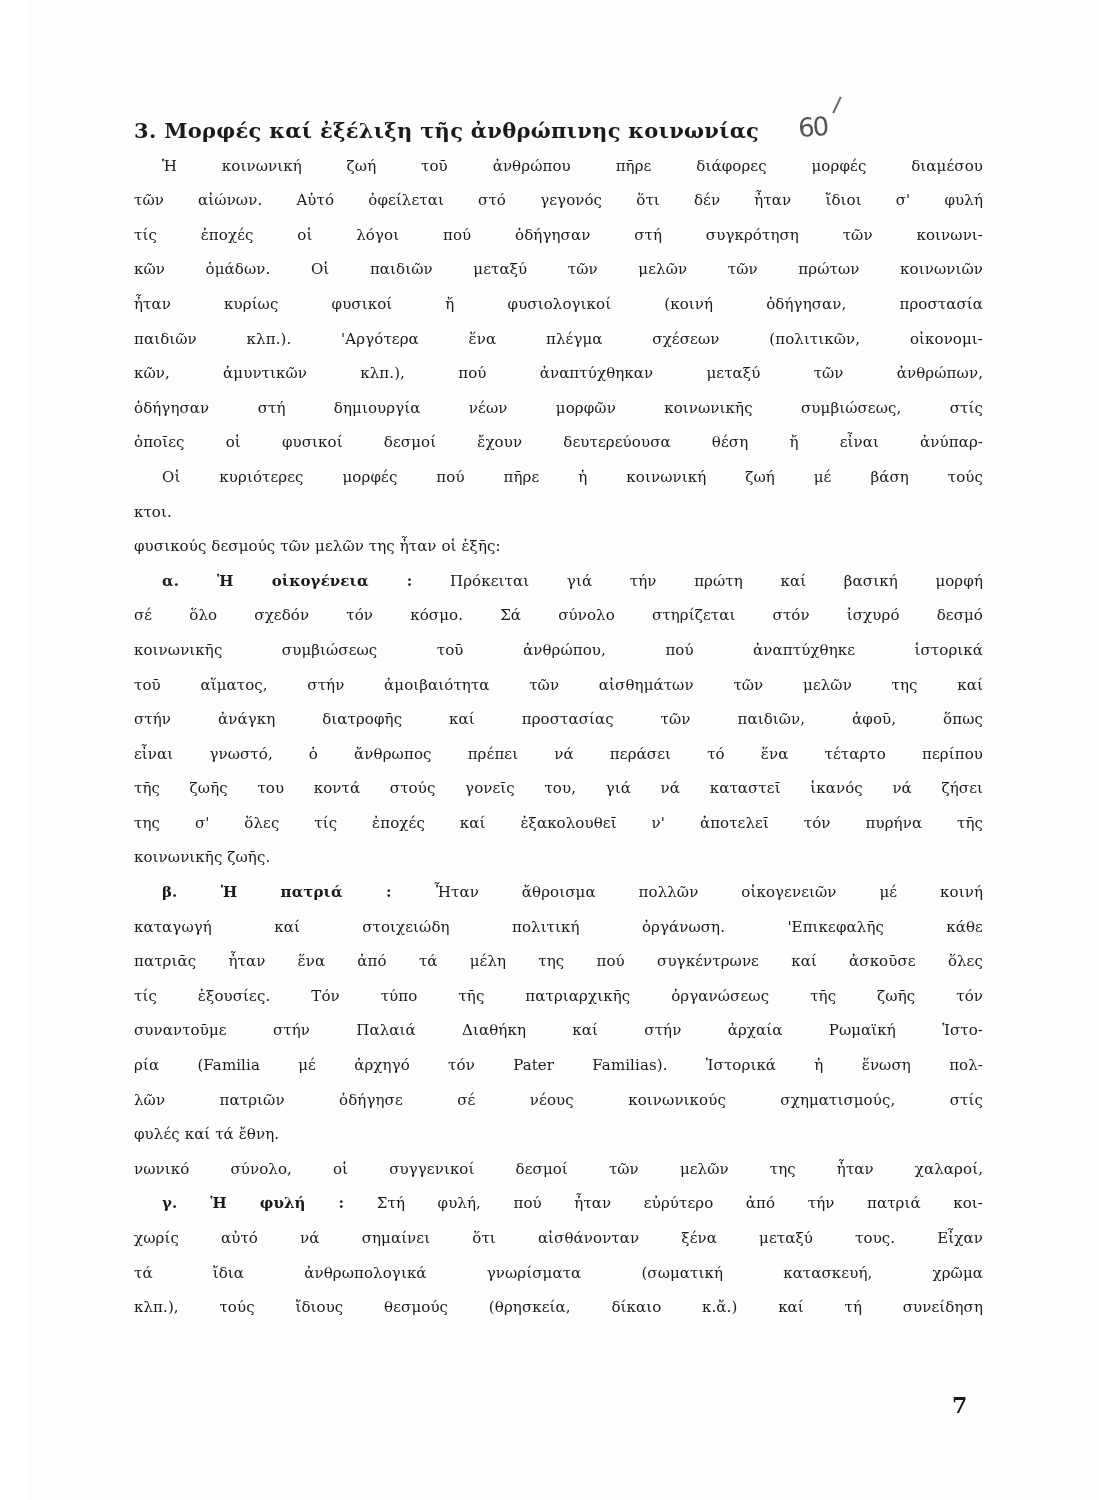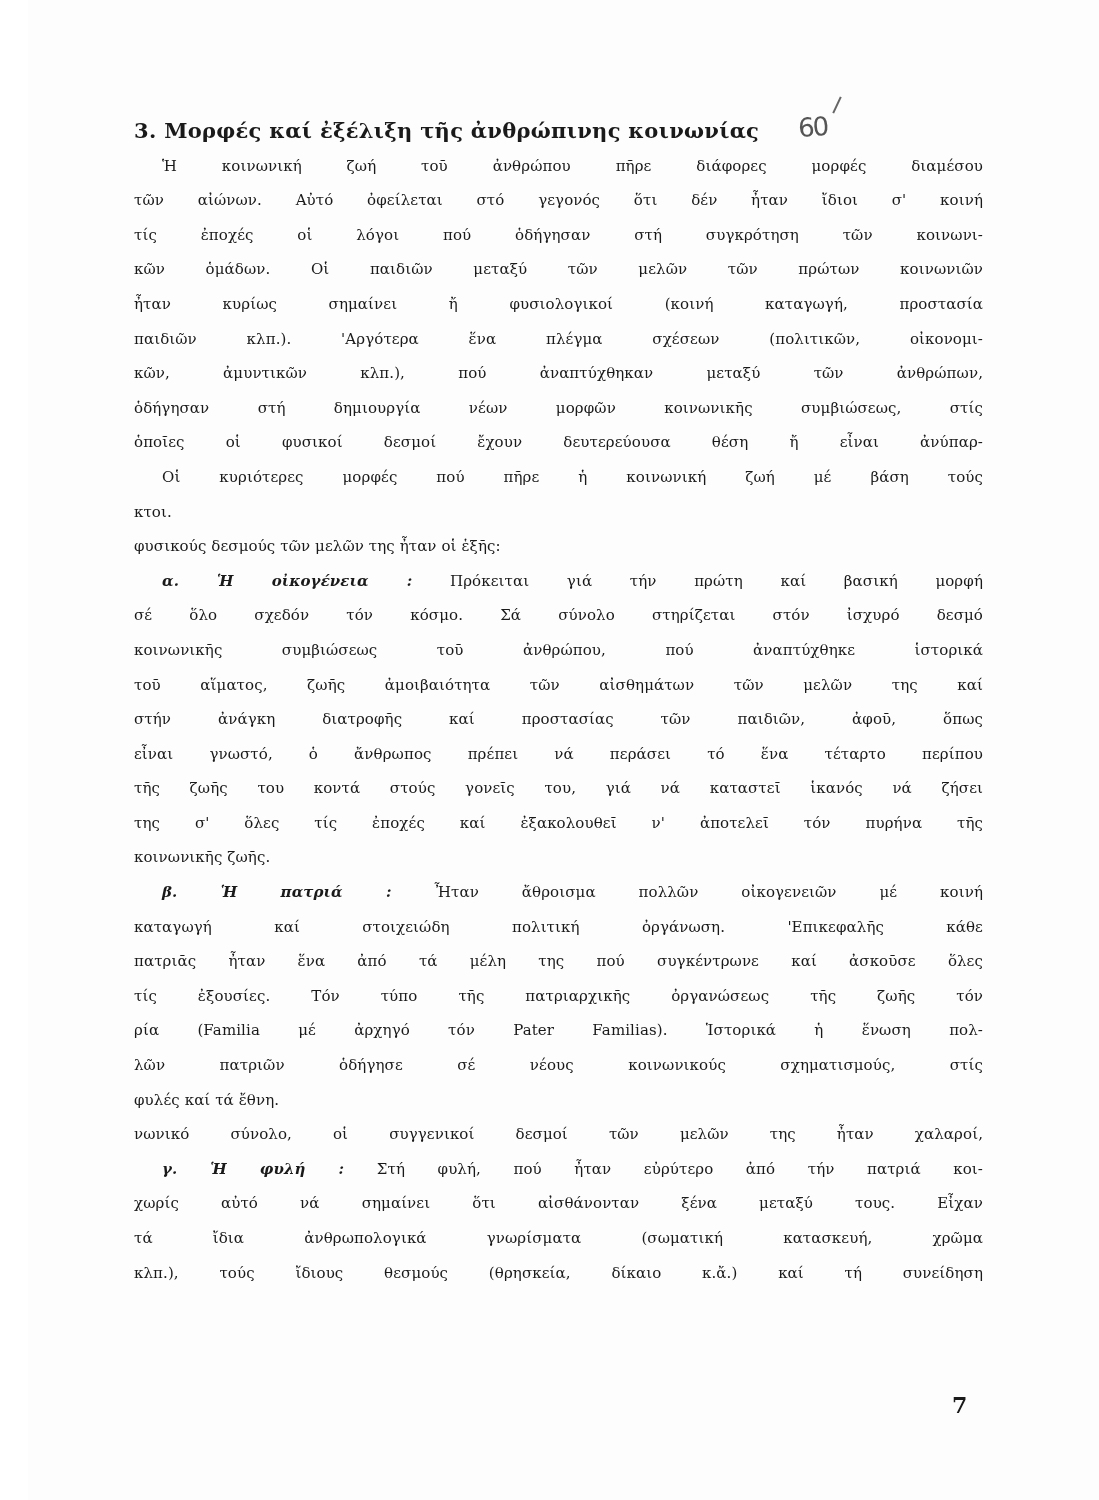--- a/index.html
+++ b/index.html
@@ -44,21 +44,20 @@
       padding-left: 28px;
     }
     .title {
       font-weight: bold;
       font-size: 21px;
       text-align-last: left;
       letter-spacing: 0.3px;
     }
     .bold {
       font-weight: bold;
-      font-style: italic;
     }
     .handwritten {
       position: absolute;
       left: 770px;
       top: 112px;
       font-family: "DejaVu Sans", sans-serif;
       font-size: 26px;
       font-weight: normal;
       color: #555;
       letter-spacing: -2px;
@@ -85,53 +84,54 @@
 </head>
 <body>
 
 <div class="page">
 
   <div class="textblock">
 
     <div class="line title">3. Μορφές καί ἐξέλιξη τῆς ἀνθρώπινης κοινωνίας</div>
 
     <div class="line indent">Ἡ κοινωνική ζωή τοῦ ἀνθρώπου πῆρε διάφορες μορφές διαμέσου</div>
-    <div class="line">τῶν αἰώνων. Αὐτό ὀφείλεται στό γεγονός ὅτι δέν ἦταν ἴδιοι σ' κοινή</div>
+    <div class="line">τῶν αἰώνων. Αὐτό ὀφείλεται στό γεγονός ὅτι δέν ἦταν ἴδιοι σ' φυλή</div>
     <div class="line">τίς ἐποχές οἱ λόγοι πού ὁδήγησαν στή συγκρότηση τῶν κοινωνι-</div>
     <div class="line">κῶν ὁμάδων. Οἱ παιδιῶν μεταξύ τῶν μελῶν τῶν πρώτων κοινωνιῶν</div>
-    <div class="line">ἦταν κυρίως σημαίνει ἤ φυσιολογικοί (κοινή καταγωγή, προστασία</div>
+    <div class="line">ἦταν κυρίως φυσικοί ἤ φυσιολογικοί (κοινή ὁδήγησαν, προστασία</div>
     <div class="line">παιδιῶν κλπ.). 'Αργότερα ἕνα πλέγμα σχέσεων (πολιτικῶν, οἰκονομι-</div>
     <div class="line">κῶν, ἀμυντικῶν κλπ.), πού ἀναπτύχθηκαν μεταξύ τῶν ἀνθρώπων,</div>
     <div class="line">ὁδήγησαν στή δημιουργία νέων μορφῶν κοινωνικῆς συμβιώσεως, στίς</div>
     <div class="line">ὁποῖες οἱ φυσικοί δεσμοί ἔχουν δευτερεύουσα θέση ἤ εἶναι ἀνύπαρ-</div>
     <div class="line indent">Οἱ κυριότερες μορφές πού πῆρε ἡ κοινωνική ζωή μέ βάση τούς</div>
 
     <div class="line last">κτοι.</div>
     <div class="line last">φυσικούς δεσμούς τῶν μελῶν της ἦταν οἱ ἑξῆς:</div>
 
     <div class="line indent">
       <span class="bold">α. Ἡ οἰκογένεια :</span>
       <span>Πρόκειται γιά τήν πρώτη καί βασική μορφή</span>
     </div>
     <div class="line">σέ ὅλο σχεδόν τόν κόσμο. Σά σύνολο στηρίζεται στόν ἰσχυρό δεσμό</div>
     <div class="line">κοινωνικῆς συμβιώσεως τοῦ ἀνθρώπου, πού ἀναπτύχθηκε ἱστορικά</div>
-    <div class="line">τοῦ αἵματος, ζωῆς ἀμοιβαιότητα τῶν αἰσθημάτων τῶν μελῶν της καί</div>
+    <div class="line">τοῦ αἵματος, στήν ἀμοιβαιότητα τῶν αἰσθημάτων τῶν μελῶν της καί</div>
     <div class="line">στήν ἀνάγκη διατροφῆς καί προστασίας τῶν παιδιῶν, ἀφοῦ, ὅπως</div>
     <div class="line">εἶναι γνωστό, ὁ ἄνθρωπος πρέπει νά περάσει τό ἕνα τέταρτο περίπου</div>
     <div class="line">τῆς ζωῆς του κοντά στούς γονεῖς του, γιά νά καταστεῖ ἱκανός νά ζήσει</div>
     <div class="line">της σ' ὅλες τίς ἐποχές καί ἐξακολουθεῖ ν' ἀποτελεῖ τόν πυρήνα τῆς</div>
     <div class="line last">κοινωνικῆς ζωῆς.</div>
 
     <div class="line indent">
       <span class="bold">β. Ἡ πατριά :</span>
       <span>Ἦταν ἄθροισμα πολλῶν οἰκογενειῶν μέ κοινή</span>
     </div>
     <div class="line">καταγωγή καί στοιχειώδη πολιτική ὀργάνωση. 'Επικεφαλῆς κάθε</div>
     <div class="line">πατριᾶς ἦταν ἕνα ἀπό τά μέλη της πού συγκέντρωνε καί ἀσκοῦσε ὅλες</div>
     <div class="line">τίς ἐξουσίες. Τόν τύπο τῆς πατριαρχικῆς ὀργανώσεως τῆς ζωῆς τόν</div>
+    <div class="line">συναντοῦμε στήν Παλαιά Διαθήκη καί στήν ἀρχαία Ρωμαϊκή Ἱστο-</div>
     <div class="line">ρία (Familia μέ ἀρχηγό τόν Pater Familias). Ἱστορικά ἡ ἕνωση πολ-</div>
     <div class="line">λῶν πατριῶν ὁδήγησε σέ νέους κοινωνικούς σχηματισμούς, στίς</div>
     <div class="line last">φυλές καί τά ἔθνη.</div>
 
     <div class="line">νωνικό σύνολο, οἱ συγγενικοί δεσμοί τῶν μελῶν της ἦταν χαλαροί,</div>
     <div class="line indent">
       <span class="bold">γ. Ἡ φυλή :</span>
       <span>Στή φυλή, πού ἦταν εὐρύτερο ἀπό τήν πατριά κοι-</span>
     </div>
     <div class="line">χωρίς αὐτό νά σημαίνει ὅτι αἰσθάνονταν ξένα μεταξύ τους. Εἶχαν</div>

